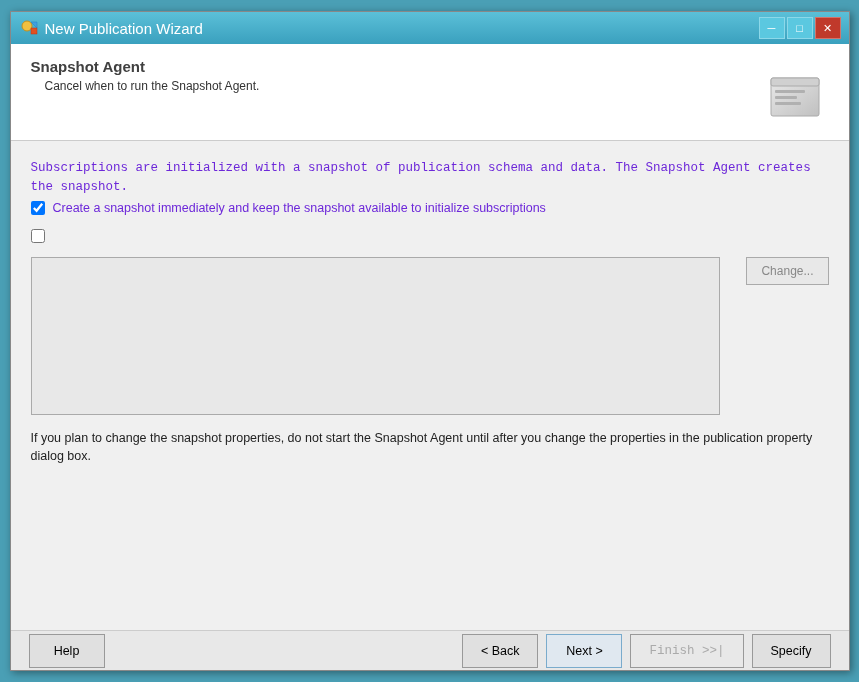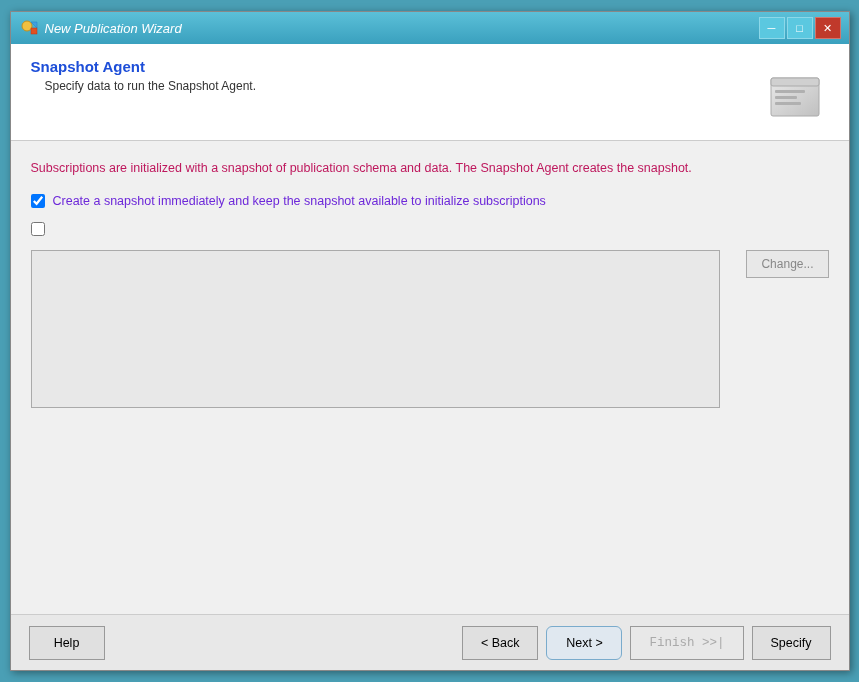--- a/index.html
+++ b/index.html
@@ -36,23 +36,22 @@
       display: flex;
       align-items: center;
       gap: 6px;
     }
     .titlebar-icon {
       width: 20px;
       height: 20px;
     }
     .titlebar-title {
       color: #fff;
-      font-size: 13px;
+      font-size: 15px;
       font-weight: normal;
-      font-style: italic;
     }
     .titlebar-buttons {
       display: flex;
       gap: 2px;
     }
     .titlebar-btn {
       width: 26px;
       height: 22px;
       background: #5bc8e0;
       border: 1px solid rgba(255,255,255,0.3);
@@ -73,21 +72,21 @@
       padding: 14px 20px 14px 20px;
       display: flex;
       align-items: flex-start;
       justify-content: space-between;
       flex-shrink: 0;
       min-height: 90px;
     }
     .header-text h1 {
       font-size: 15px;
       font-weight: bold;
-      color: #1d4ed8;
+      color: #404040;
       margin-bottom: 4px;
     }
     .header-text p {
       font-size: 12px;
       color: #333;
       margin-left: 14px;
     }
     .header-icon {
       width: 68px;
       height: 68px;
@@ -95,23 +94,24 @@
     }
 
     .content {
       flex: 1;
       background: #f0f0f0;
       padding: 18px 20px;
       overflow-y: auto;
     }
     .description-text {
       font-size: 12.5px;
-      color: #be185d;
-      margin-bottom: 16px;
+      color: #6d28d9;
+      margin-bottom: 4px;
       line-height: 1.5;
+      font-family: Liberation Mono, monospace;
     }
     .checkbox-row {
       display: flex;
       align-items: center;
       gap: 8px;
       margin-bottom: 14px;
     }
     .checkbox-row input[type="checkbox"] {
       width: 14px;
       height: 14px;
@@ -154,21 +154,21 @@
     }
 
     .footer {
       background: #e8e8e8;
       border-top: 1px solid #ccc;
       padding: 10px 18px;
       display: flex;
       align-items: center;
       justify-content: space-between;
       flex-shrink: 0;
-      height: 56px;
+      height: 40px;
     }
     .footer-left {
       display: flex;
       gap: 8px;
     }
     .footer-right {
       display: flex;
       gap: 8px;
     }
     .btn {
@@ -176,21 +176,20 @@
       font-size: 12.5px;
       background: #e0e0e0;
       border: 1px solid #999;
       cursor: pointer;
       min-width: 76px;
       height: 34px;
     }
     .btn.primary {
       background: #e0e8f0;
       border-color: #7aabcc;
-      border-radius: 6px;
     }
     .btn:disabled, .btn.disabled {
       color: #aaa;
       cursor: default;
       background: #e8e8e8;
       font-family: Liberation Mono, monospace;
     }
   </style>
 </head>
 <body>
@@ -209,21 +208,21 @@
     <div class="titlebar-buttons">
       <button class="titlebar-btn">─</button>
       <button class="titlebar-btn">□</button>
       <button class="titlebar-btn close-btn">✕</button>
     </div>
   </div>
 
   <div class="header-panel">
     <div class="header-text">
       <h1>Snapshot Agent</h1>
-      <p>Specify data to run the Snapshot Agent.</p>
+      <p>Cancel when to run the Snapshot Agent.</p>
     </div>
     <svg class="header-icon" viewBox="0 0 68 68">
       <defs>
         <linearGradient id="boxGrad" x1="0" y1="0" x2="1" y2="1">
           <stop offset="0%" stop-color="#e8e8e8"></stop>
           <stop offset="100%" stop-color="#c0c0c0"></stop>
         </linearGradient>
       </defs>
       <rect x="10" y="20" width="48" height="38" rx="2" fill="url(#boxGrad)" stroke="#aaa" stroke-width="1"></rect>
       <rect x="10" y="20" width="48" height="8" rx="2" fill="#d0d0d0" stroke="#aaa" stroke-width="1"></rect>
@@ -243,20 +242,21 @@
 
     <div class="checkbox-row">
       <input type="checkbox" id="cb2" style="">
     </div>
 
     <div class="schedule-area">
       <div class="schedule-textbox"></div>
       <button class="change-btn" disabled="">Change...</button>
     </div>
 
+    <p class="note-text">If you plan to change the snapshot properties, do not start the Snapshot Agent until after you change the properties in the publication property dialog box.</p>
   </div>
 
   <div class="footer">
     <div class="footer-left">
       <button class="btn">Help</button>
     </div>
     <div class="footer-right">
       <button class="btn">&lt; Back</button>
       <button class="btn primary">Next &gt;</button>
       <button class="btn disabled" disabled="">Finish &gt;&gt;|</button>

